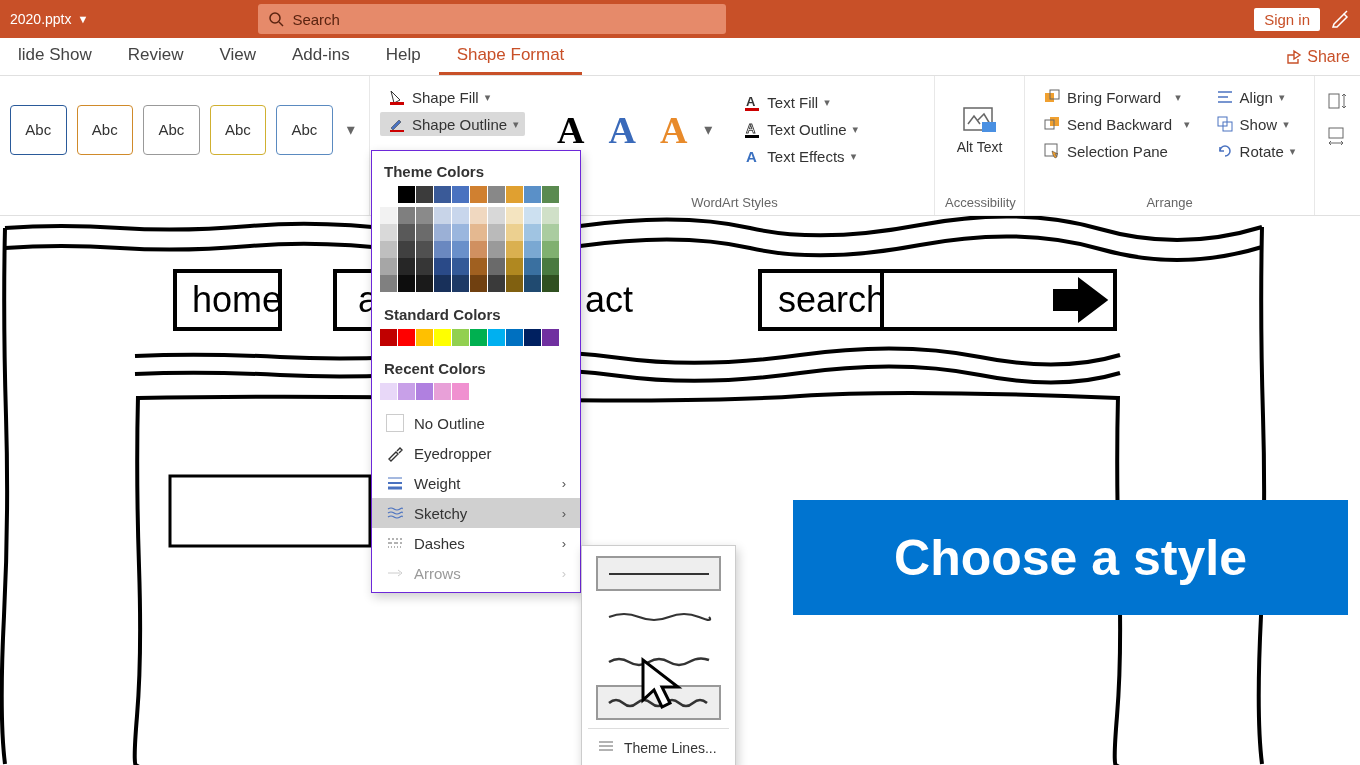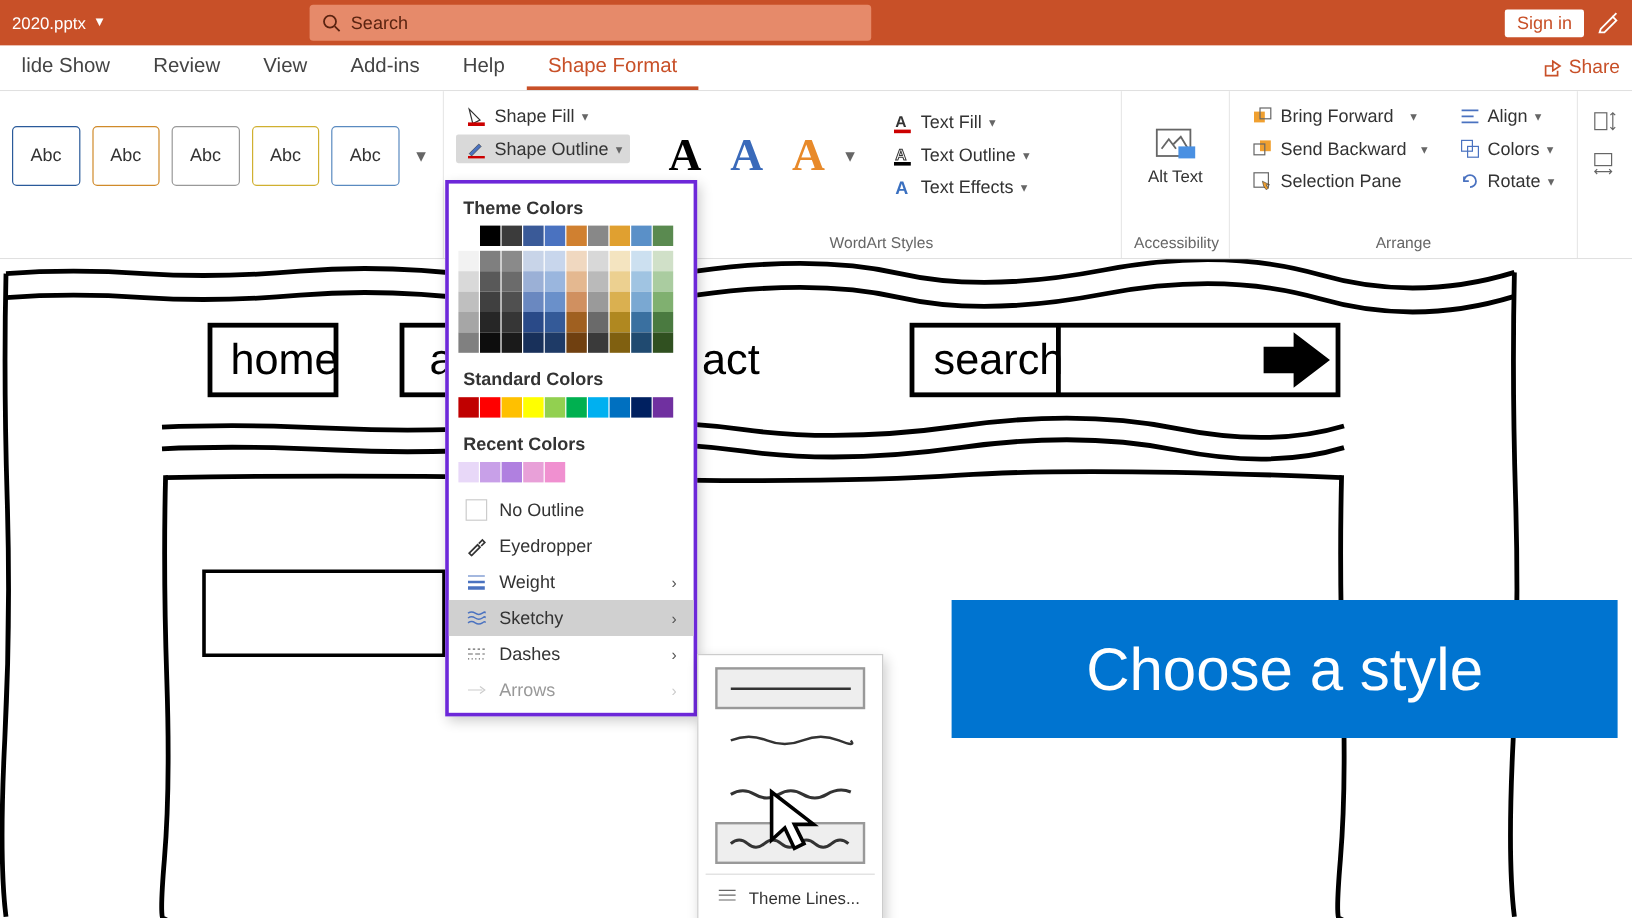--- a/index.html
+++ b/index.html
@@ -29,39 +29,39 @@
 .shapefill{display:flex;flex-direction:column;gap:3px;padding:3px 0}
 .sfrow{display:flex;align-items:center;gap:6px;padding:3px 8px;font-size:15px;color:#333;border-radius:2px;white-space:nowrap}
 .sfrow.hl{background:#d9d9d9}
 .sfrow .ic{width:18px;height:18px;display:inline-block;flex-shrink:0}
 .chev{color:#666;font-size:11px}
 .waA{font-size:38px;font-weight:700;font-family:"Times New Roman",serif;padding:0 12px}
 .waA.s1{color:#000}
 .waA.s2{color:#3a6aba}
 .waA.s3{color:#e88a2a}
 .canvas{position:absolute;left:0;top:216px;right:0;bottom:0;background:#fff}
-.dropdown{position:absolute;left:371px;top:150px;width:210px;background:#fff;border:3px solid #6d28d9;box-shadow:2px 4px 10px rgba(0,0,0,.2);z-index:10;padding:10px 0 4px}
+.dropdown{position:absolute;left:371px;top:150px;width:210px;background:#fff;border:1px solid #6d28d9;box-shadow:2px 4px 10px rgba(0,0,0,.2);z-index:10;padding:10px 0 4px}
 .dropdown h4{font-size:15px;font-weight:600;color:#333;padding:2px 12px 6px}
 .sw{width:17px;height:17px}
 .themerow{display:flex;gap:1px;padding:0 8px}
 .themeshades{display:flex;gap:1px;padding:0 8px;margin-top:4px}
 .shadestack{display:flex;flex-direction:column}
 .shadestack span{width:17px;height:17px}
 .ddrow{display:flex;align-items:center;gap:10px;padding:6px 14px;font-size:15px;color:#333}
 .ddrow.hl{background:#d0d0d0}
 .ddrow.dim{color:#999}
 .ddrow .ar{margin-left:auto;color:#555;font-size:13px}
 .ddicon{width:18px;height:18px;display:inline-block;flex-shrink:0}
 .sketchy{position:absolute;left:581px;top:545px;width:155px;background:#fff;border:1px solid #ccc;box-shadow:2px 4px 10px rgba(0,0,0,.2);z-index:11;padding:6px}
 .skopt{width:125px;height:35px;margin:4px auto 8px;border:1px solid transparent;display:flex;align-items:center;justify-content:center}
 .skopt.sel{border:2px solid #999;background:#eee}
 .skopt svg{width:110px;height:20px}
 .sketchy .more{padding:6px 10px;font-size:14px;color:#333;display:flex;align-items:center;gap:8px}
 .cursor{position:absolute;left:638px;top:655px;z-index:20}
-.hint{position:absolute;left:793px;top:500px;right:12px;height:115px;background:#0074d0;color:#fff;font-size:50px;font-weight:400;display:flex;align-items:center;justify-content:center;z-index:5}
+.hint{position:absolute;left:793px;top:500px;right:12px;height:115px;background:#0074d0;color:#fff;font-size:50px;font-weight:700;display:flex;align-items:center;justify-content:center;z-index:5}
 svg{display:block}
 </style>
 </head>
 <body>
 
 <div class="titlebar">
   <div class="doctitle">
     <span>2020.pptx</span>
     <span style="font-size:11px">▼</span>
   </div>
@@ -231,21 +231,21 @@
             <span>Align</span>
             <span class="chev">▾</span>
           </div>
         <div class="sfrow">
             <span class="ic">
               <svg width="18" height="18" viewBox="0 0 18 18">
                 <rect x="2" y="2" width="9" height="9" fill="none" stroke="#4a72c0"></rect>
                 <rect x="7" y="7" width="9" height="9" fill="none" stroke="#4a72c0"></rect>
               </svg>
             </span>
-            <span>Colors</span>
+            <span>Show</span>
             <span class="chev">▾</span>
           </div>
         <div class="sfrow">
             <span class="ic">
               <svg width="18" height="18" viewBox="0 0 18 18" fill="none" stroke="#4a72c0" stroke-width="1.5">
                 <path d="M4 9 A5 5 0 1 1 9 14"></path>
                 <path d="M4 5 L4 9 L8 9"></path>
               </svg>
             </span>
             <span>Rotate</span>

